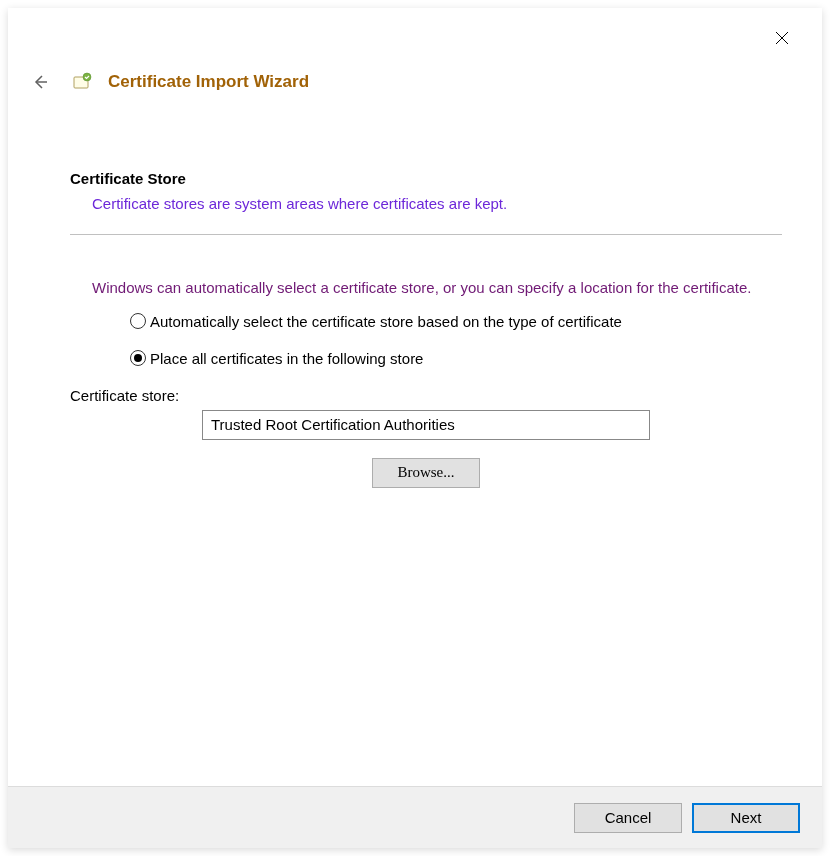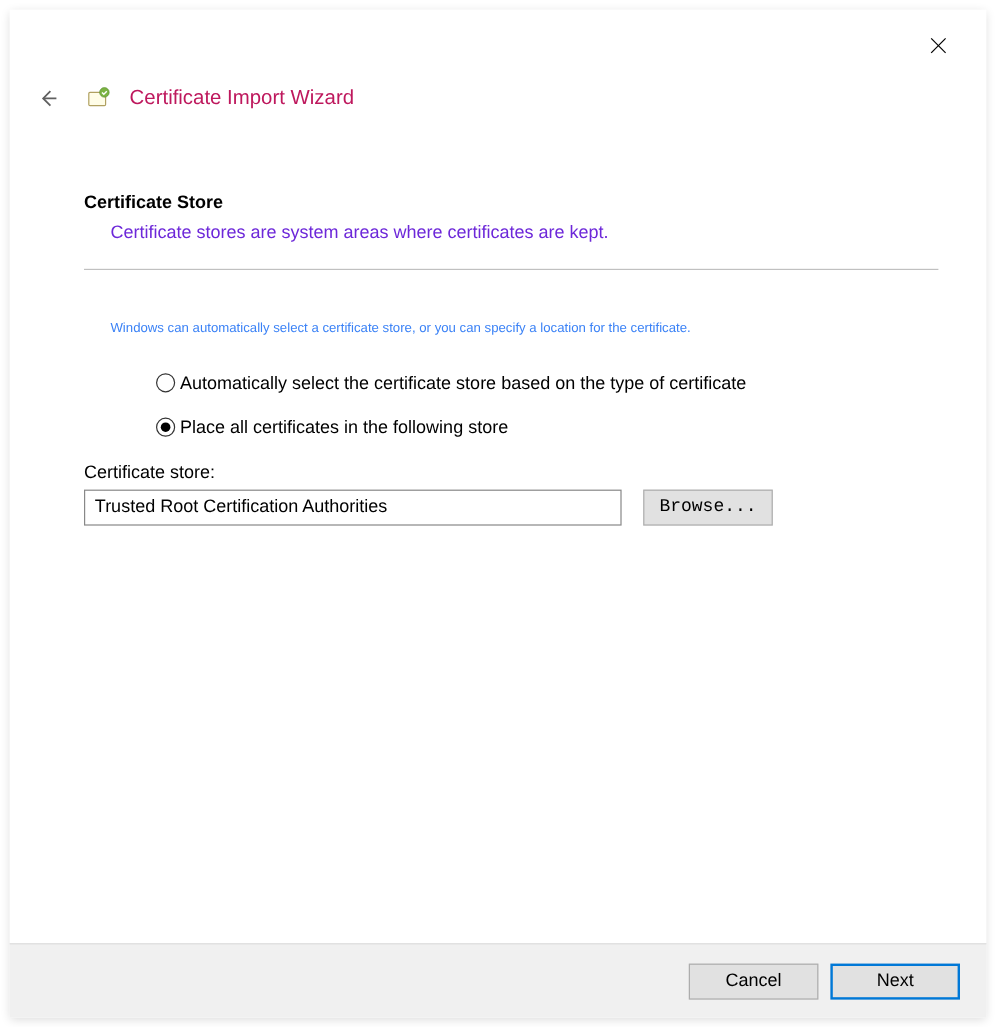--- a/index.html
+++ b/index.html
@@ -51,53 +51,53 @@
     .wizard-icon {
       width: 24px;
       height: 24px;
       display: flex;
       align-items: center;
       justify-content: center;
       margin-left: 8px;
     }
     .wizard-title {
       font-size: 17px;
-      color: #be185d;
-      font-weight: 400;
+      color: #a16207;
+      font-weight: 700;
       margin-left: 4px;
     }
     .content {
       position: absolute;
       left: 62px;
-      top: 152px;
+      top: 162px;
       right: 40px;
     }
     .section-title {
       font-weight: 600;
       font-size: 15px;
       margin-bottom: 8px;
     }
     .section-subtitle {
       font-size: 15px;
       margin-left: 22px;
       margin-bottom: 22px;
       color: #6d28d9;
     }
     .divider {
       border: none;
       border-top: 1px solid #c0c0c0;
       margin-bottom: 42px;
     }
     .description {
-      font-size: 11px;
+      font-size: 15px;
       margin-left: 22px;
       margin-right: 10px;
-      margin-bottom: 28px;
+      margin-bottom: 14px;
       line-height: 1.45;
-      color: #3b82f6;
+      color: #701a75;
     }
     .radio-group {
       margin-left: 60px;
     }
     .radio-item {
       display: flex;
       align-items: center;
       gap: 4px;
       margin-bottom: 20px;
       font-size: 15px;
@@ -124,37 +124,38 @@
     .store-section {
     }
     .store-label {
       font-size: 15px;
       margin-bottom: 6px;
     }
     .store-row {
       display: flex;
       align-items: center;
       gap: 18px;
+      flex-direction: column;
     }
     .store-input {
       width: 448px;
       height: 30px;
       border: 1px solid #888;
       padding: 4px 8px;
       font-size: 15px;
       font-family: inherit;
       background: #fff;
     }
     .browse-btn {
       width: 108px;
       height: 30px;
       background: #e1e1e1;
       border: 1px solid #adadad;
       font-size: 15px;
-      font-family: Liberation Mono, monospace;
+      font-family: Liberation Serif, serif;
       cursor: pointer;
     }
     .footer {
       position: absolute;
       bottom: 0;
       left: 0;
       right: 0;
       height: 62px;
       background: #f0f0f0;
       border-top: 1px solid #dcdcdc;

